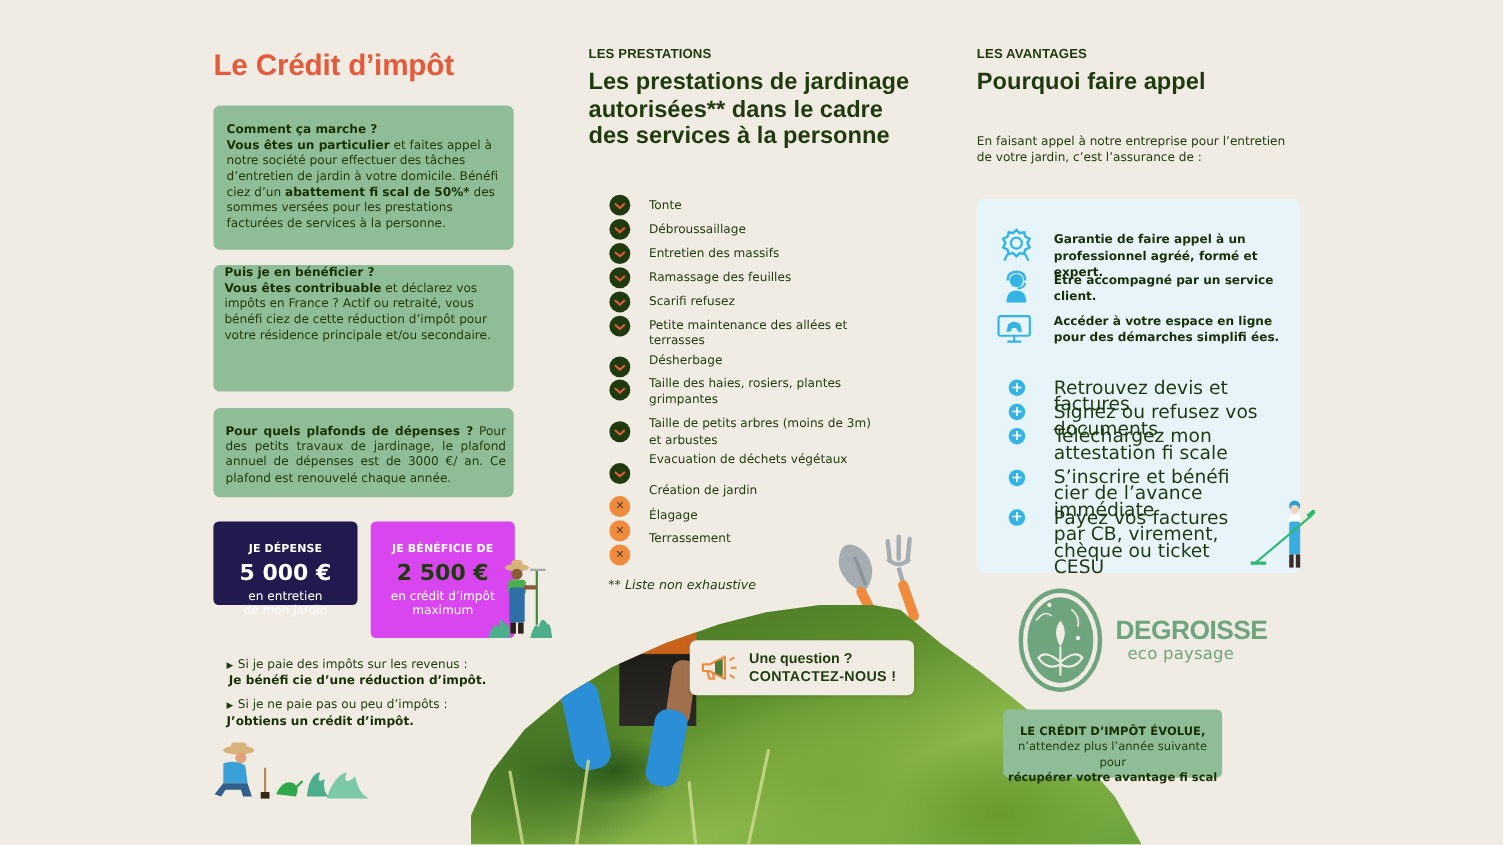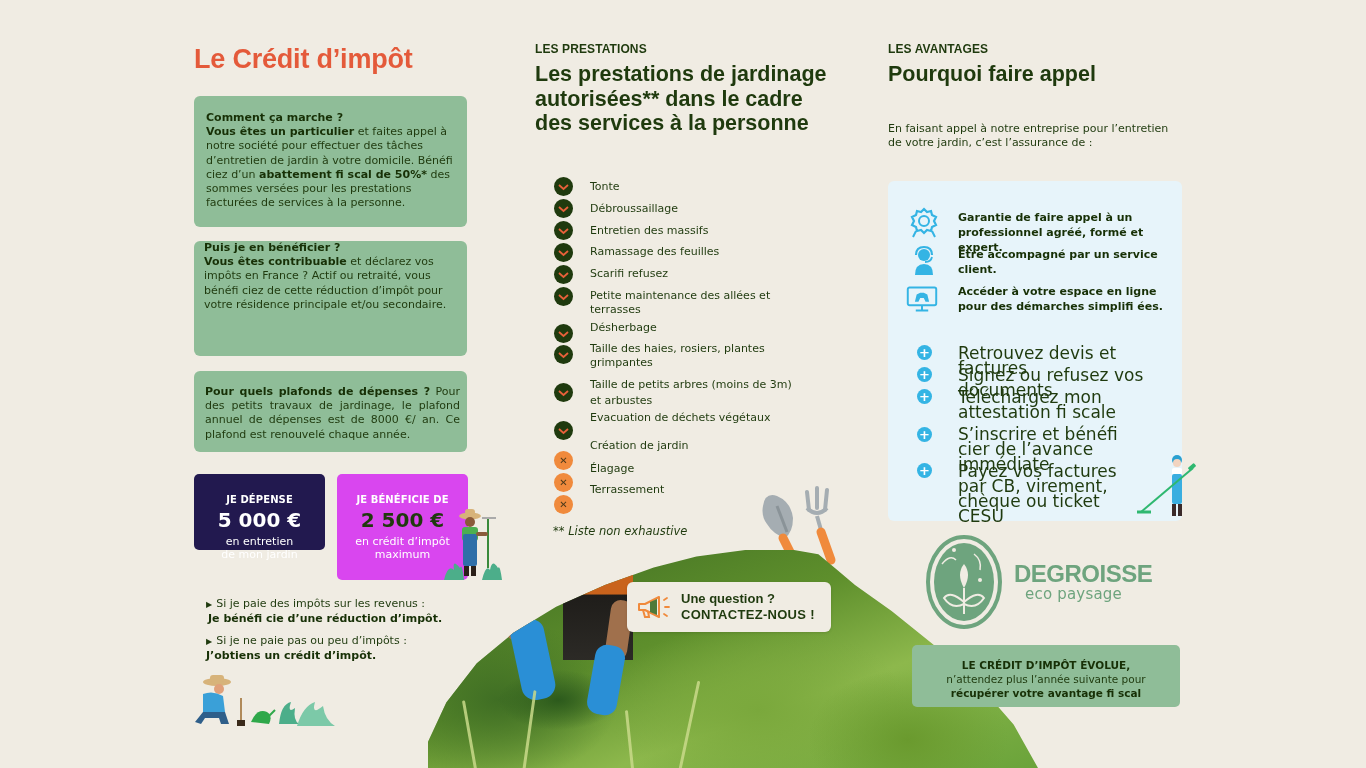--- a/index.html
+++ b/index.html
@@ -129,42 +129,42 @@
   .logo { left: 924px; top: 534px; width: 80px; height: 96px; }
   .brand-name {
     left: 1014px; top: 560px;
     font-family: "Liberation Sans", sans-serif; font-weight: bold; font-size: 24px; color: #6ea47e; letter-spacing: -0.5px;
   }
   .brand-sub {
     left: 1025px; top: 585px;
     font-family: "DejaVu Sans", sans-serif; font-size: 15px; color: #6ea47e; letter-spacing: 0.2px;
   }
   .evolve {
-    left: 912px; top: 645px; width: 268px; height: 62px; background: #8fbd98; border-radius: 5px;
+    left: 912px; top: 645px; width: 199px; height: 62px; background: #8fbd98; border-radius: 5px;
     text-align: center; padding-top: 13px; font-size: 10.5px; line-height: 14px; color: #1f3a0e;
   }
   .evolve b { font-weight: bold; color: #173006; }
 </style>
 </head>
 <body>
 
 <h1 class="abs main-title">Le Crédit d’impôt</h1>
 
 <div class="abs green-box box1">
   <div><b>Comment ça marche ?</b></div>
   <div><b>Vous êtes un particulier</b><span> et faites appel à notre société pour effectuer des tâches d’entretien de jardin à votre domicile. Bénéfi ciez d’un </span><b>abattement fi scal de 50%*</b><span> des sommes versées pour les prestations facturées de services à la personne.</span></div>
 </div>
 
 <div class="abs green-box box2">
   <div><b>Puis je en bénéficier ?</b></div>
   <div><b>Vous êtes contribuable</b><span> et déclarez vos impôts en France ? Actif ou retraité, vous bénéfi ciez de cette réduction d’impôt pour votre résidence principale et/ou secondaire.</span></div>
 </div>
 
 <div class="abs green-box box3">
-  <b>Pour quels plafonds de dépenses ?</b><span> Pour des petits travaux de jardinage, le plafond annuel de dépenses est de 8000 €/ an. Ce plafond est renouvelé chaque année.</span>
+  <b>Pour quels plafonds de dépenses ?</b><span> Pour des petits travaux de jardinage, le plafond annuel de dépenses est de 3000 €/ an. Ce plafond est renouvelé chaque année.</span>
 </div>
 
 <div class="abs stat-card stat-dark">
   <div class="stat-head">JE DÉPENSE</div>
   <div class="stat-amount">5 000 €</div>
   <div class="stat-sub">en entretien</div>
   <div class="stat-sub" style="margin-top:0">de mon jardin</div>
 </div>
 
 <div class="abs stat-card stat-blue">

